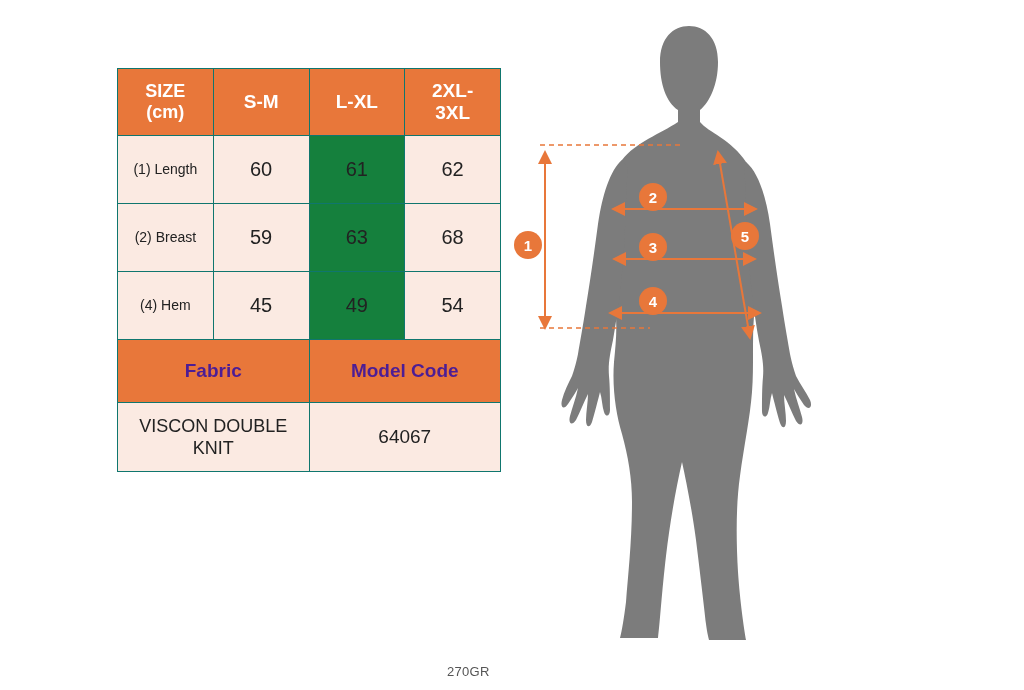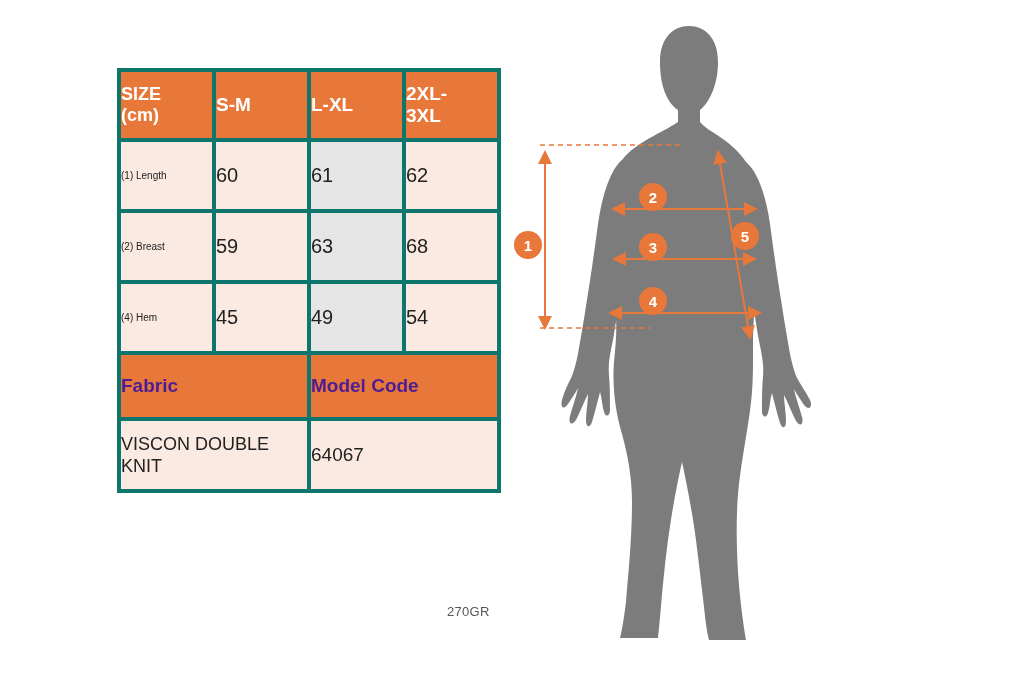--- a/index.html
+++ b/index.html
@@ -18,69 +18,69 @@
   
   #size-table {
     position: absolute;
     left: 117px;
     top: 68px;
     width: 384px;
     border-collapse: collapse;
     table-layout: fixed;
   }
   #size-table td, #size-table th {
-    border: 4px solid #0f766e;
-    text-align: left;
+    border: 1px solid #0f766e;
+    text-align: center;
     vertical-align: middle;
     padding: 0;
   }
   .hdr {
     background: #e8773a;
     color: #ffffff;
     font-weight: bold;
     font-size: 19px;
     height: 66px;
     line-height: 1.15;
   }
   .hdr.first { font-size: 18px; }
   .rowlabel {
     background: #fbeae2;
     color: #222222;
-    font-size: 10px;
+    font-size: 14px;
     height: 67px;
     line-height: 1.2;
   }
   .val {
     background: #fbeae2;
     color: #222222;
     font-size: 20px;
     height: 67px;
     margin-left: 7px;
   }
-  .val.alt { background: #e5e5e5; }
+  .val.alt { background: #15803d; }
   .footer-hdr {
     background: #e8773a;
     color: #4c1d95;
     font-weight: bold;
     font-size: 19px;
     height: 62px;
   }
   .footer-val {
     background: #fbeae2;
     color: #222222;
     font-size: 18px;
     height: 68px;
     line-height: 1.25;
   }
   .footer-val.code { font-size: 19px; margin-left: 48px; }
 
   #gram-note {
     position: absolute;
     left: 447px;
-    top: 604px;
+    top: 664px;
     font-size: 13px;
     color: #555555;
     letter-spacing: .3px;
   }
 
   
   #figure-panel {
     position: absolute;
     left: 510px;
     top: 10px;

